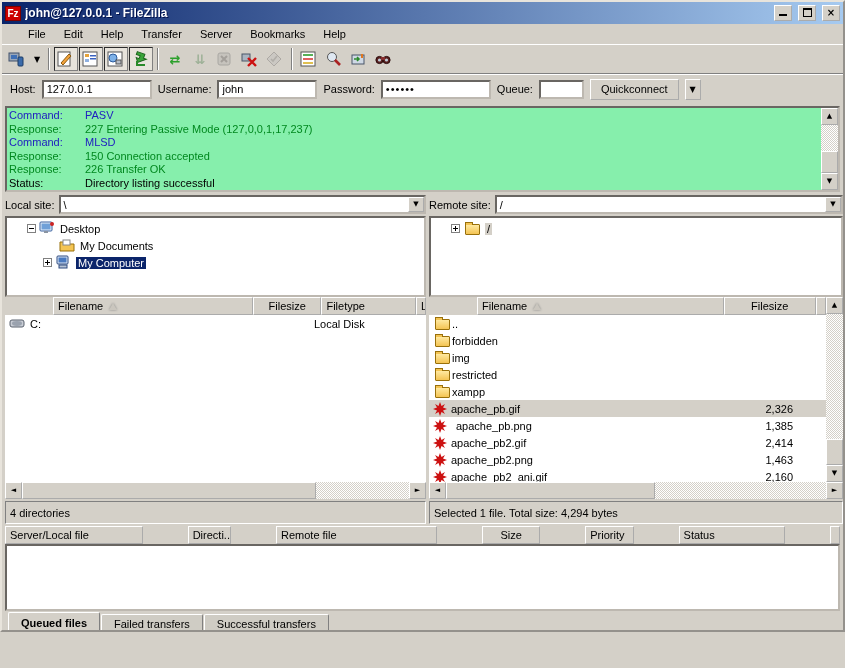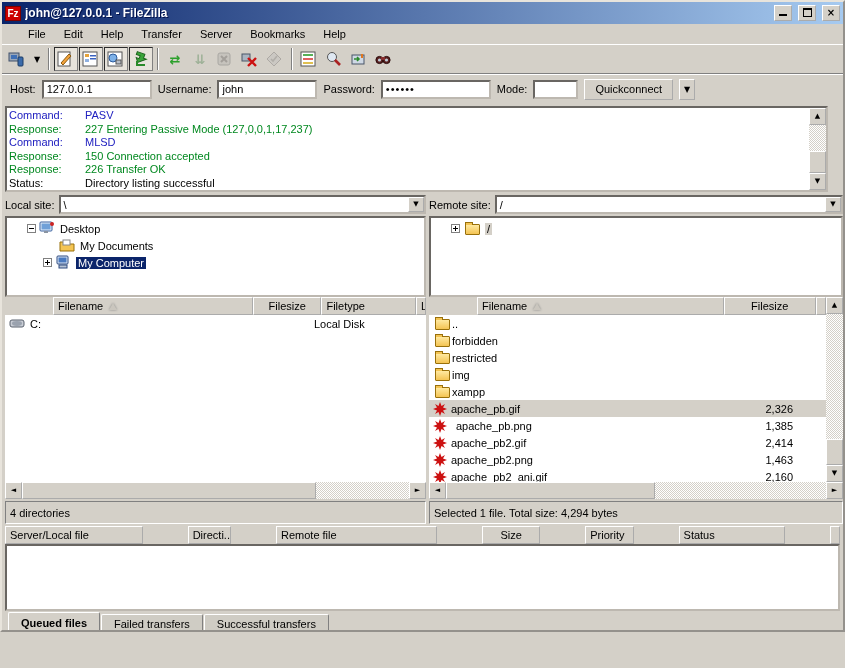--- a/index.html
+++ b/index.html
@@ -30,21 +30,21 @@
 
   
   .quick { height:31px; flex:0 0 31px; display:flex; align-items:center; gap:6px; padding:0 8px; border-top:1px solid #808080; box-shadow:inset 0 1px 0 #fff; }
   .qlabel { white-space:nowrap; }
   .tfield { height:19px; background:#fff; border:2px inset #bdb8b0; font:11px "Liberation Sans",sans-serif; padding:1px 3px; }
   .host { width:110px; } .user { width:100px; } .pass { width:110px; letter-spacing:1px; } .port { width:45px; }
   .qbtn { height:21px; padding:0 10px; background:#d4d0c8; border:1px outset #fff; font:11px "Liberation Sans",sans-serif; }
   .qdrop { width:16px; height:21px; background:#d4d0c8; border:1px outset #fff; font:8px/19px "DejaVu Sans",sans-serif; text-align:center; }
 
   
-  .log { height:86px; flex:0 0 86px; margin:2px 15px 1px 3px; background:#ffffff; border:2px inset #bdb8b0; display:flex; }
+  .log { height:86px; flex:0 0 86px; margin:2px 3px 1px 3px; background:#86efac; border:2px inset #bdb8b0; display:flex; }
   .logbody { flex:1; padding:1px 2px; overflow:hidden; }
   .logline { display:flex; line-height:13.5px; white-space:nowrap; }
   .loglabel { width:76px; flex:0 0 76px; }
   .command { color:#2020c0; } .response { color:#00881f; } .status { color:#000; }
 
   
   .vscroll { width:17px; flex:0 0 17px; display:flex; flex-direction:column; background:#d4d0c8; }
   .hscroll { height:17px; flex:0 0 17px; display:flex; background:#d4d0c8; }
   .track { flex:1; background-image:conic-gradient(#fff 25%, #d4d0c8 0 50%, #fff 0 75%, #d4d0c8 0); background-size:2px 2px; position:relative; }
   .sbtn { width:17px; height:17px; flex:0 0 17px; background:#d4d0c8; border:1px outset #fff; font:7px/15px "DejaVu Sans",sans-serif; text-align:center; color:#000; }
@@ -228,21 +228,21 @@
     </div>
   </div>
 
   <div class="quick">
     <span class="qlabel">Host:</span>
     <input class="tfield host" value="127.0.0.1" style="">
     <span class="qlabel">Username:</span>
     <input class="tfield user" value="john" style="">
     <span class="qlabel">Password:</span>
     <input class="tfield pass" value="••••••" style="">
-    <span class="qlabel">Mode:</span>
+    <span class="qlabel">Queue:</span>
     <input class="tfield port" value="" style="">
     <button class="qbtn">Quickconnect</button>
     <div class="qdrop"><span>▼</span></div>
   </div>
 
   <div class="log">
     <div class="logbody">
       <div class="logline command">
           <span class="loglabel">Command:</span>
           <span>PASV</span>
@@ -394,28 +394,28 @@
               <div class="lrow">
                 <div class="cell" style="width:268px;display:flex;align-items:center">
                     <div class="icon-folder"></div>
                     <span>forbidden</span>
                   </div>
                 <div class="cell num" style="width:100px"></div>
               </div>
               <div class="lrow">
                 <div class="cell" style="width:268px;display:flex;align-items:center">
                     <div class="icon-folder"></div>
-                    <span>restricted</span>
+                    <span>img</span>
                   </div>
                 <div class="cell num" style="width:100px"></div>
               </div>
               <div class="lrow">
                 <div class="cell" style="width:268px;display:flex;align-items:center">
                     <div class="icon-folder"></div>
-                    <span>img</span>
+                    <span>restricted</span>
                   </div>
                 <div class="cell num" style="width:100px"></div>
               </div>
               <div class="lrow">
                 <div class="cell" style="width:268px;display:flex;align-items:center">
                     <div class="icon-folder"></div>
                     <span>xampp</span>
                   </div>
                 <div class="cell num" style="width:100px"></div>
               </div>

